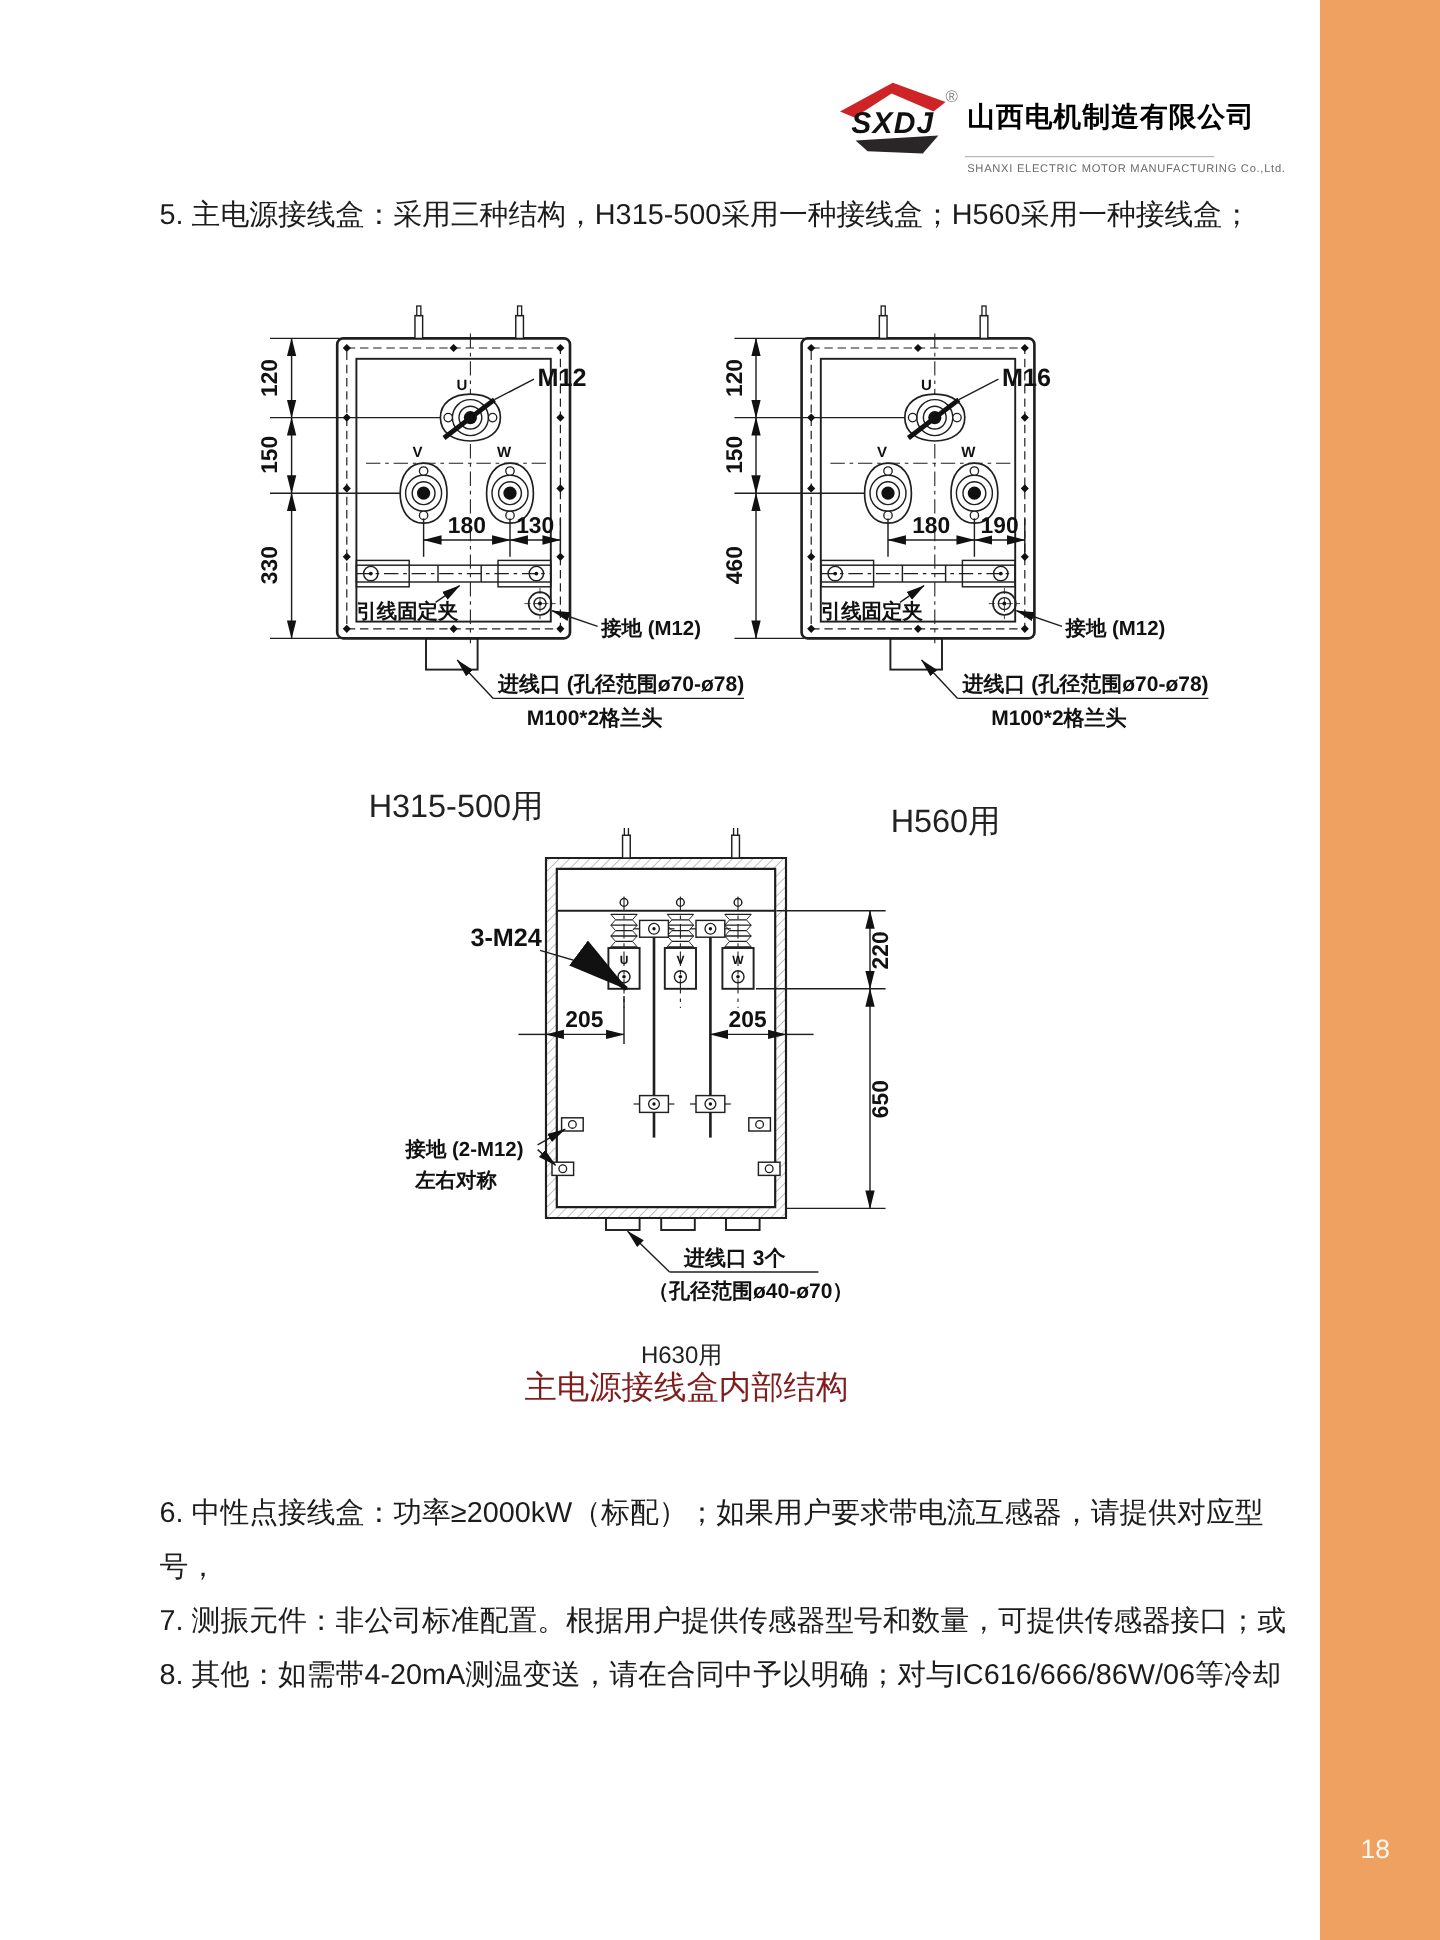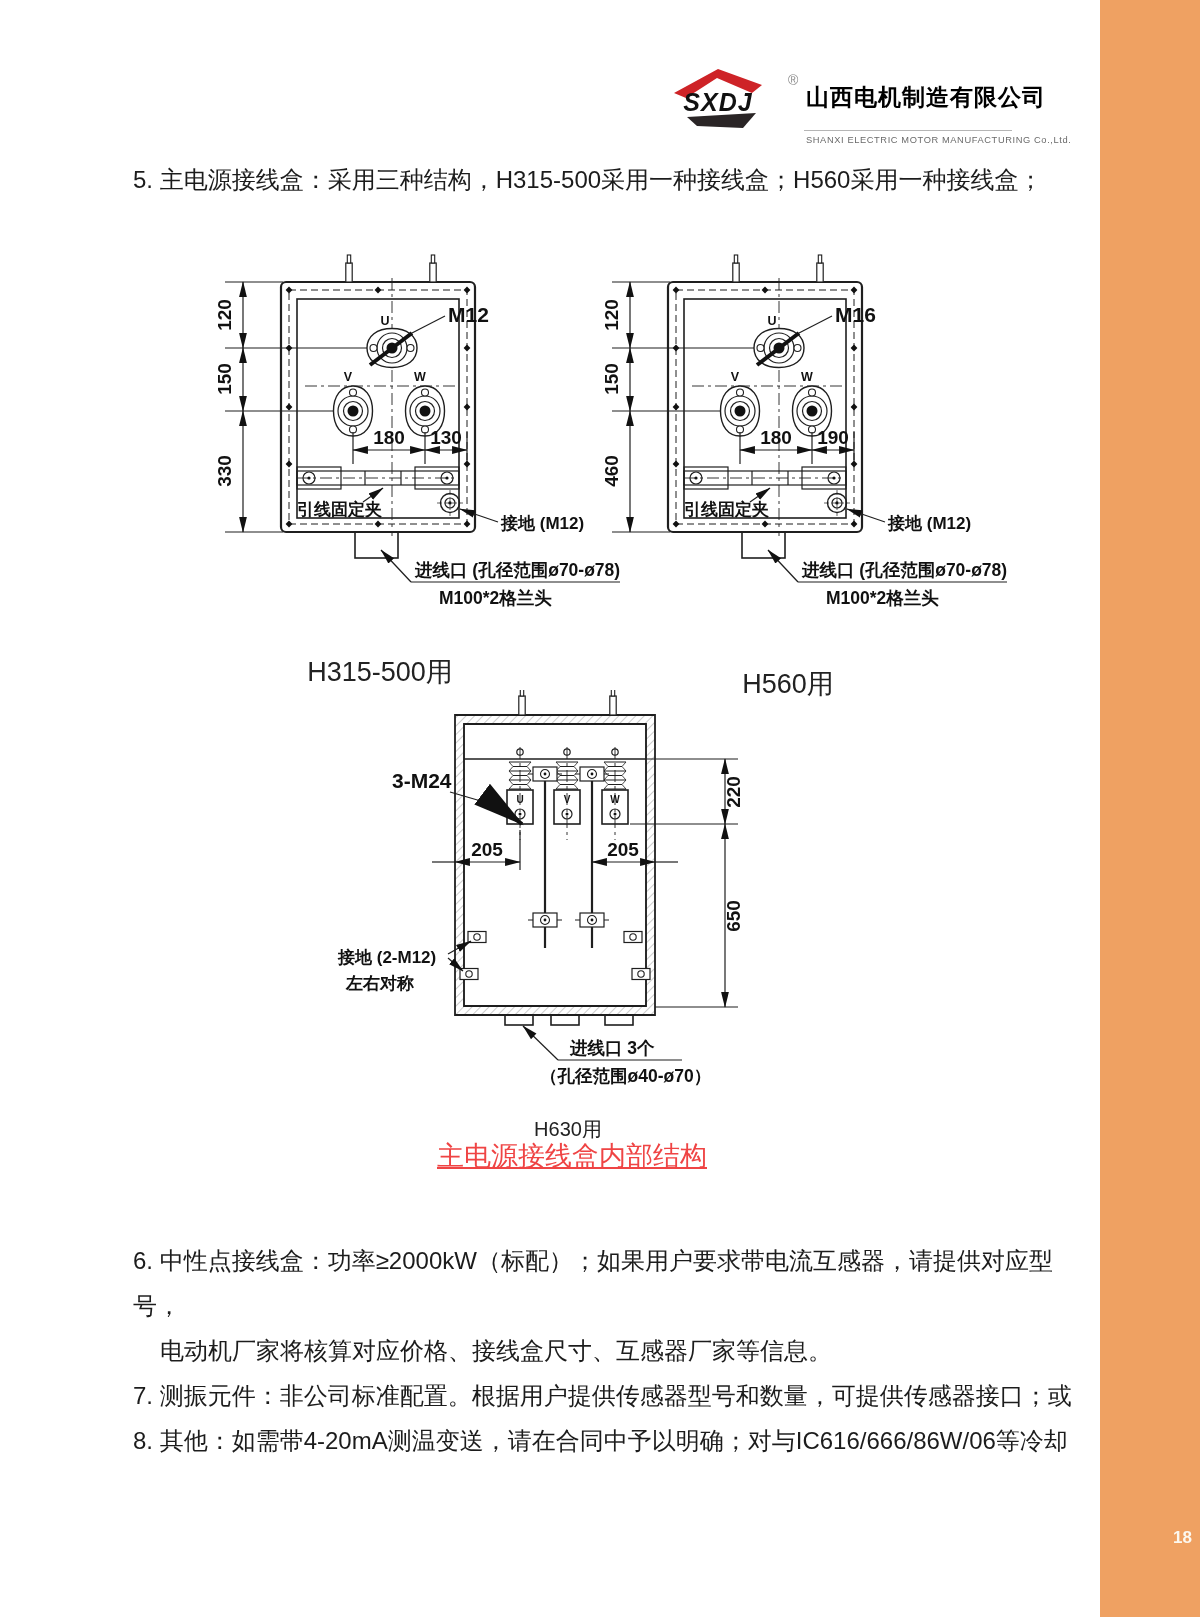--- a/index.html
+++ b/index.html
@@ -1,35 +1,35 @@
 <!DOCTYPE html>
 <html><head>
 <meta charset="utf-8">
 <style>
   html,body{margin:0;padding:0;background:#e8e8e8;}
   .page{position:relative;width:1200px;height:1617px;background:#ffffff;overflow:hidden;
         font-family:"Liberation Sans",sans-serif;color:#1c1c1c;}
   .accent-bar{position:absolute;right:0;top:0;width:100px;height:100%;background:#EFA162;}
-  .pagenum{position:absolute;left:1100px;top:1528px;width:92px;text-align:right;
-           font-size:17px;font-weight:bold;color:#FCF8EF;}
+  .pagenum{position:absolute;left:1100px;top:1528px;width:92px;text-align:center;
+           font-size:22px;font-weight:normal;color:#FCF8EF;}
   
-  .logo-mark{position:absolute;left:672px;top:66px;}
+  .logo-mark{position:absolute;left:698px;top:66px;}
   .reg-mark{position:absolute;left:788px;top:72px;font-size:14px;color:#8a8a8a;}
   .company{position:absolute;left:806px;top:82px;white-space:nowrap;}
   .company .cn{font-size:23px;font-weight:700;color:#000000;letter-spacing:1px;}
   .company .en{font-size:9.3px;color:#6a6a6a;letter-spacing:0.6px;margin-top:22px;}
   .header-rule{position:absolute;left:804px;top:130px;width:208px;height:1px;background:#b5b5b5;}
   
   .notes-top{position:absolute;left:133px;top:158px;width:960px;font-size:24px;line-height:44px;}
   .notes-bottom{position:absolute;left:133px;top:1238px;width:965px;font-size:24px;line-height:45px;}
   .note-cont{padding-left:27px;}
   
   .fig{position:absolute;}
   .fig-caption{position:absolute;text-align:center;font-size:27px;color:#222;margin-top:22px;}
-  .fig-subtitle{position:absolute;text-align:center;font-size:27px;color:#ef4444;text-decoration:underline;}
+  .fig-subtitle{position:absolute;text-align:center;font-size:27px;color:#7f1d1d;}
   
   svg .k{stroke:#1f1f1f;stroke-width:1.2;fill:none;}
   svg .k2{stroke:#1f1f1f;stroke-width:2.2;fill:none;}
   svg .k15{stroke:#1f1f1f;stroke-width:1.6;fill:none;}
   svg .thin{stroke:#1f1f1f;stroke-width:0.8;fill:none;}
   svg .dsh{stroke:#1f1f1f;stroke-width:1;fill:none;stroke-dasharray:7 4;}
   svg .cl{stroke:#1f1f1f;stroke-width:0.9;fill:none;stroke-dasharray:12 4 3 4;}
   svg .b4{stroke:#111;stroke-width:4;fill:none;}
   svg text{fill:#111;font-family:"Liberation Sans",sans-serif;}
   svg .dnum{font-size:19px;font-weight:bold;}
@@ -368,18 +368,17 @@
       <line class="k" x1="228" y1="370" x2="352" y2="370"></line>
       <text class="zh2" x="240" y="364">进线口 3个</text>
       <text class="zh2" x="210" y="392">（孔径范围ø40-ø70）</text>
     </g>
   </svg>
   <div class="fig-caption" style="left:468px;top:1094px;width:200px;font-size:20px">H630用</div>
   <div class="fig-subtitle" style="left:420px;top:1138px;width:304px">主电源接线盒内部结构</div>
 
   <div class="notes-bottom">
     <div>6. 中性点接线盒：功率≥2000kW（标配）；如果用户要求带电流互感器，请提供对应型号，</div>
-    <div class="note-cont">电动机厂家将核算对应价格、接线盒尺寸、互感器厂家等信息。</div>
     <div>7. 测振元件：非公司标准配置。根据用户提供传感器型号和数量，可提供传感器接口；或</div>
     <div>8. 其他：如需带4-20mA测温变送，请在合同中予以明确；对与IC616/666/86W/06等冷却</div>
   </div>
 
 </div>
 
 </body></html>

